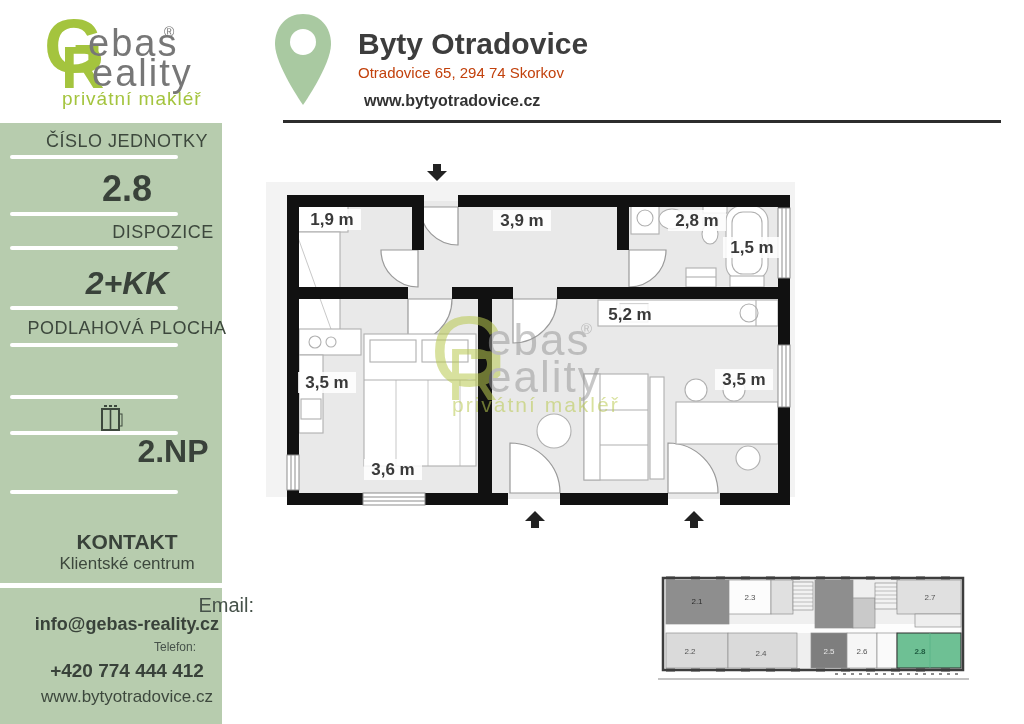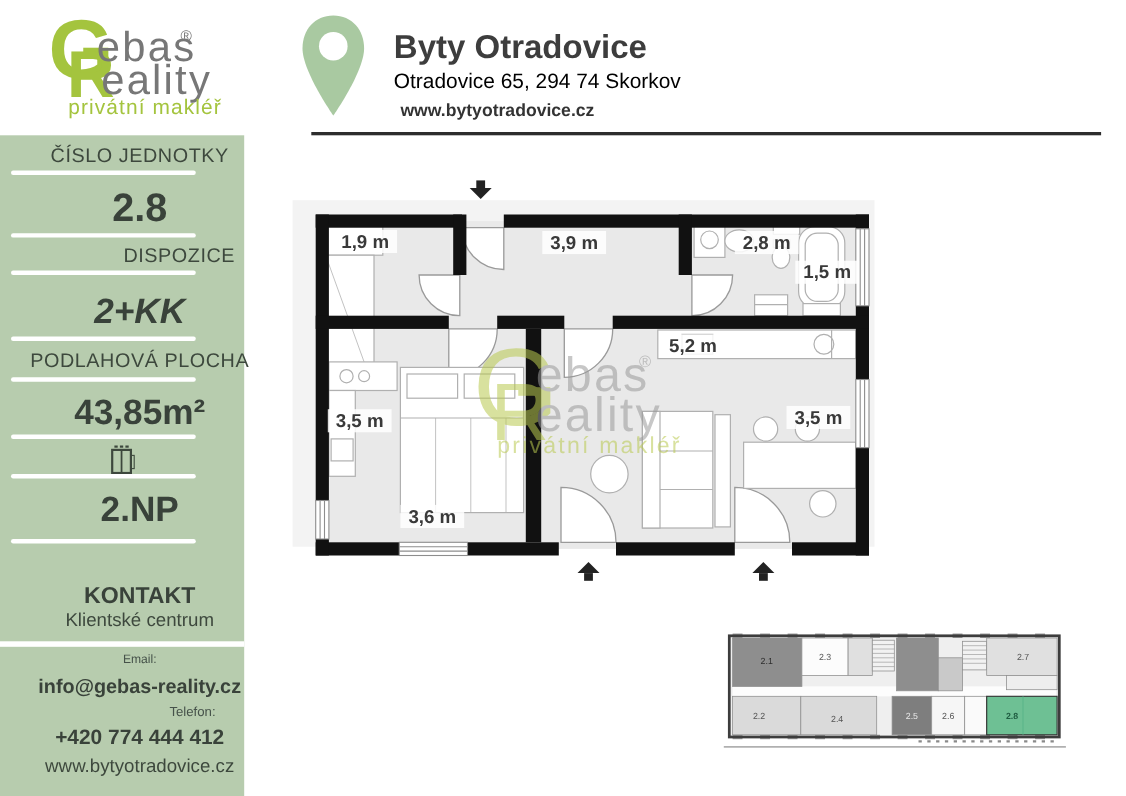--- a/index.html
+++ b/index.html
@@ -3,21 +3,21 @@
 <meta charset="utf-8">
 <style>
   html,body{margin:0;padding:0}
   body{width:1024px;height:724px;position:relative;background:#fff;overflow:hidden;
        font-family:"Liberation Sans",sans-serif;}
   .abs{position:absolute}
   
   .logo-g{color:#a4c43e;font-weight:bold}
   .logo-gray{color:#777;font-weight:300;letter-spacing:2px}
   .title{color:#3d3d3d;font-weight:bold;font-size:30px}
-  .address{color:#000000;font-size:19px}
+  .address{color:#c2410c;font-size:15px}
   .site{color:#333;font-size:16px;font-weight:bold}
   .hr{background:#2d2d2d;height:3px}
   
   .sidebar{left:0;top:123px;width:222px;height:601px;background:#b7ccae}
   .sb{left:0;width:254px;text-align:center;color:#3d483d}
   .sb-label{font-size:18px;letter-spacing:.5px}
   .sb-value{color:#39423a;font-weight:bold;font-size:32px}
   .sb-div{left:10px;width:168px;height:4px;background:#fff;border-radius:2px}
   .sb-bold{font-weight:bold;color:#39423a}
   svg text{font-family:"Liberation Sans",sans-serif}
@@ -48,37 +48,36 @@
   <div class="abs sb sb-label" style="top:8px;">ČÍSLO JEDNOTKY</div>
   <div class="abs sb-div" style="top:32px;"></div>
   <div class="abs sb sb-value" style="top:45px;font-size:36px;">2.8</div>
   <div class="abs sb-div" style="top:89px;"></div>
   <div class="abs sb sb-label" style="top:99px;padding-left:36px;">DISPOZICE</div>
   <div class="abs sb-div" style="top:123px;"></div>
   <div class="abs sb sb-value" style="top:142px;font-style:italic;">2+KK</div>
   <div class="abs sb-div" style="top:183px;"></div>
   <div class="abs sb sb-label" style="top:195px;">PODLAHOVÁ PLOCHA</div>
   <div class="abs sb-div" style="top:220px;"></div>
-  <div class="abs sb sb-value" style="top:233px;">43,85m²</div>
   <div class="abs sb-div" style="top:272px;"></div>
   <svg class="abs" style="left:98px;top:281px;" width="26" height="28" viewBox="0 0 26 28">
     <rect x="6" y="1" width="3" height="2" fill="#3d483d"></rect>
     <rect x="11" y="1" width="3" height="2" fill="#3d483d"></rect>
     <rect x="16" y="1" width="3" height="2" fill="#3d483d"></rect>
     <rect x="4" y="5" width="17" height="21" fill="none" stroke="#3d483d" stroke-width="2"></rect>
     <line x1="12.5" y1="5" x2="12.5" y2="26" stroke="#3d483d" stroke-width="1.6"></line>
     <rect x="21" y="10" width="3" height="12" fill="none" stroke="#3d483d" stroke-width="1"></rect>
   </svg>
   <div class="abs sb-div" style="top:308px;"></div>
-  <div class="abs sb sb-value" style="top:322px;">2.NP</div>
+  <div class="abs sb sb-value" style="top:310px;padding-left:46px;">2.NP</div>
   <div class="abs sb-div" style="top:367px;"></div>
   <div class="abs sb sb-bold" style="top:407px;font-size:21px;">KONTAKT</div>
   <div class="abs sb" style="top:431px;font-size:17px;">Klientské centrum</div>
   <div class="abs" style="left:0;top:460px;width:222px;height:5px;background:#fff;"></div>
-  <div class="abs sb" style="top:471px;font-size:11px;color:#46524a;">Email:</div>
+  <div class="abs sb" style="top:471px;font-size:20px;color:#46524a;text-align:right;">Email:</div>
   <div class="abs sb sb-bold" style="top:491px;font-size:18px;">info@gebas-reality.cz</div>
   <div class="abs sb" style="top:517px;font-size:12px;color:#46524a;padding-left:48px;">Telefon:</div>
   <div class="abs sb sb-bold" style="top:537px;font-size:19px;">+420 774 444 412</div>
   <div class="abs sb" style="top:564px;font-size:17px;">www.bytyotradovice.cz</div>
 </div>
 
 <svg class="abs" style="left:258px;top:158px;" width="552" height="380" viewBox="258 158 552 380">
 
   <rect x="266" y="182" width="529" height="315" fill="#f3f3f3"></rect>
   <rect x="293" y="201" width="491" height="298" fill="#e9e9e9"></rect>

